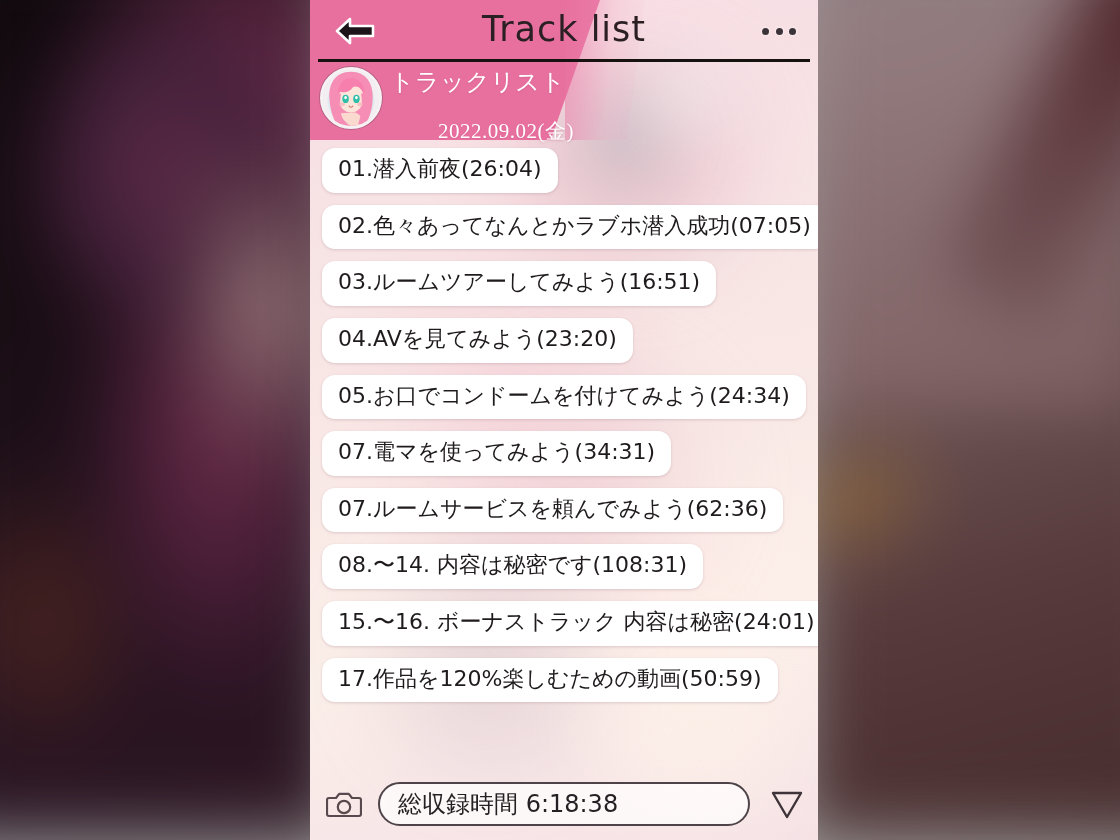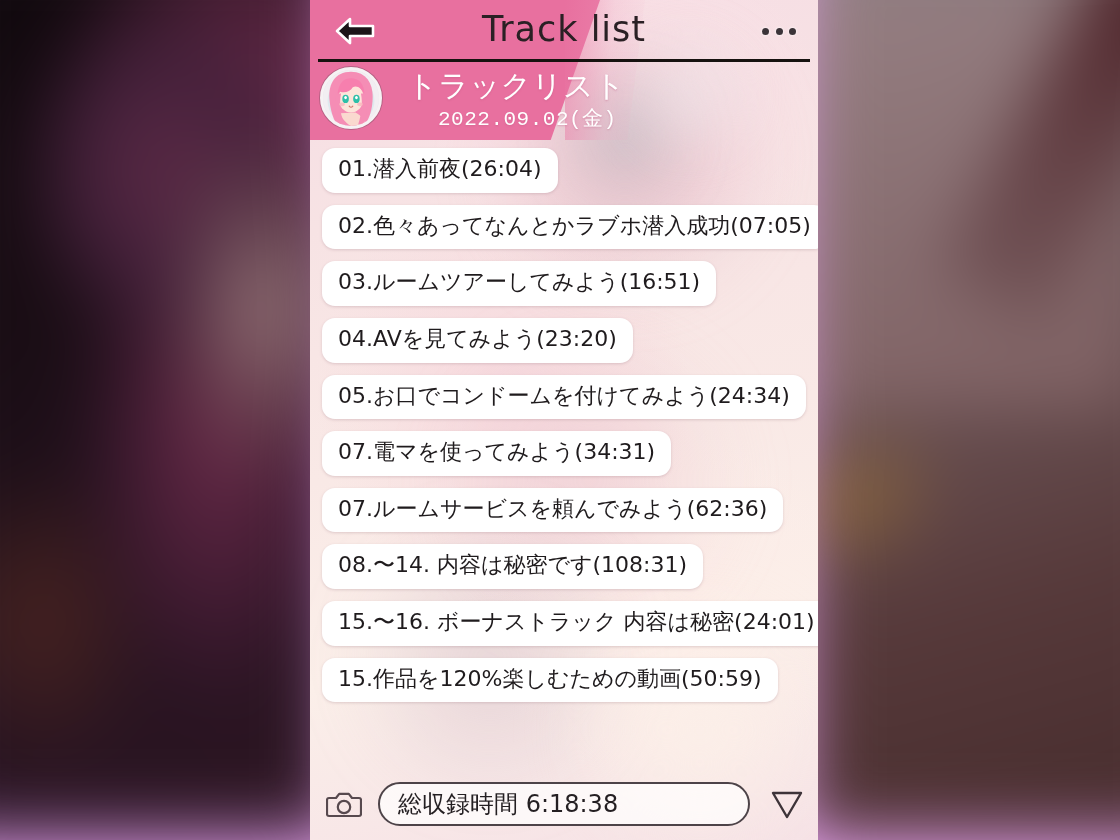--- a/index.html
+++ b/index.html
@@ -11,21 +11,21 @@
     overflow: hidden;
     font-family: "Liberation Sans", "DejaVu Sans", sans-serif;
   }
 
   
   #stage {
     position: relative;
     width: 1120px;
     height: 840px;
     overflow: hidden;
-    background: #f0abfc;
+    background: #a3a3a3;
   }
 
   .bg-layer {
     position: absolute;
     inset: -40px;
     filter: blur(26px);
   }
 
   
   .bg-left {
@@ -235,32 +235,31 @@
     background: #e9e5ea;
     box-shadow: 0 0 0 1px rgba(90,70,80,0.35);
   }
   #avatar svg { display: block; width: 100%; height: 100%; }
 
   #author-name {
     position: absolute;
     left: 80px;
     top: 4px;
     font-family: "DejaVu Sans", sans-serif;
-    font-size: 30px;
+    font-size: 24px;
     color: #ffffff;
     letter-spacing: 0.5px;
     text-shadow: 0 1px 2px rgba(190,90,130,0.45);
-    margin-left: 17px;
   }
 
   #post-date {
     position: absolute;
     left: 128px;
-    top: 42px;
-    font-family: Liberation Mono, monospace;
+    top: 55px;
+    font-family: Liberation Serif, serif;
     font-size: 21px;
     color: #ffffff;
     letter-spacing: 0.5px;
     text-shadow: 0 1px 2px rgba(190,90,130,0.4);
   }
 
   
   #track-list {
     position: absolute;
     left: 0;
@@ -427,21 +426,21 @@
         <div class="track-item">05.お口でコンドームを付けてみよう(24:34)</div>
         <div style="clear: both;"></div>
         <div class="track-item">07.電マを使ってみよう(34:31)</div>
         <div style="clear: both;"></div>
         <div class="track-item">07.ルームサービスを頼んでみよう(62:36)</div>
         <div style="clear: both;"></div>
         <div class="track-item">08.〜14. 内容は秘密です(108:31)</div>
         <div style="clear: both;"></div>
         <div class="track-item">15.〜16. ボーナストラック 内容は秘密(24:01)</div>
         <div style="clear: both;"></div>
-        <div class="track-item">15.作品を120%楽しむための動画(50:59)</div>
+        <div class="track-item">17.作品を120%楽しむための動画(50:59)</div>
         <div style="clear: both;"></div>
       </div>
 
     <div id="composer">
 
       <div id="camera-button">
         <svg width="36" height="30" viewBox="0 0 36 30" aria-hidden="true">
           <path d="M3 9 h7 l3.2-4.2 h9.6 L26 9 h7 a2 2 0 0 1 2 2 v14 a2 2 0 0 1 -2 2 H3 a2 2 0 0 1 -2 -2 V11 a2 2 0 0 1 2 -2 Z" fill="none" stroke="#57494e" stroke-width="2.2" stroke-linejoin="round"></path>
           <circle cx="18" cy="18" r="6.2" fill="none" stroke="#57494e" stroke-width="2.2"></circle>
         </svg>

